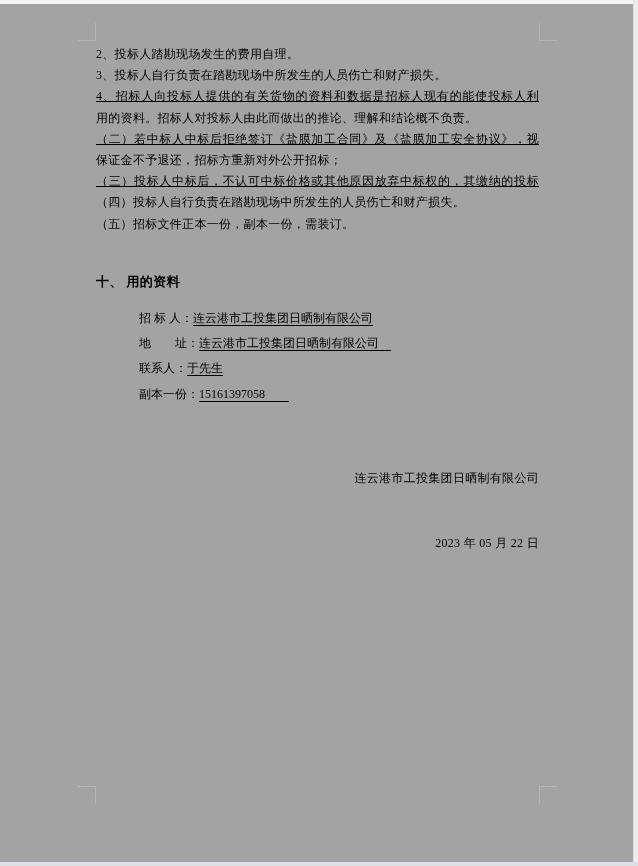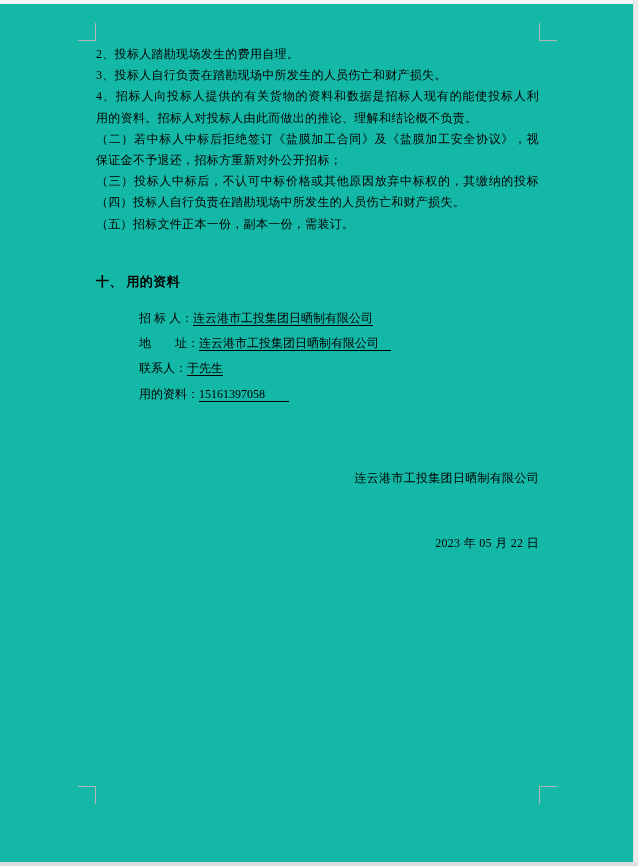--- a/index.html
+++ b/index.html
@@ -3,39 +3,39 @@
 <meta charset="utf-8">
 <style>
   html,body{margin:0;padding:0;}
   body{
     width:638px;height:866px;
     background:#f1f1f1;
     font-family:"Liberation Serif","DejaVu Serif",serif;
     color:#000;
   }
   .canvas{
-    position:relative;width:638px;height:866px;background:#14b8a6;overflow:hidden;
+    position:relative;width:638px;height:866px;background:#a3a3a3;overflow:hidden;
   }
   .strip-top{position:absolute;left:0;top:0;width:638px;height:4px;background:#f4f4f5;}
   .strip-right{position:absolute;left:633px;top:0;width:5px;height:866px;background:#ebebec;border-left:1px solid #e0e0e0;box-sizing:border-box;}
   .strip-bottom{position:absolute;left:0;top:862px;width:638px;height:4px;background:#dcdee1;}
 
   
   .crop{position:absolute;width:18px;height:18px;box-sizing:border-box;}
   .crop-tl{left:78px;top:23px;border-right:1px solid #b4b4b4;border-bottom:1px solid #b4b4b4;}
   .crop-tr{left:539px;top:23px;border-left:1px solid #b4b4b4;border-bottom:1px solid #b4b4b4;}
   .crop-bl{left:78px;top:786px;border-right:1px solid #b4b4b4;border-top:1px solid #b4b4b4;}
   .crop-br{left:539px;top:786px;border-left:1px solid #b4b4b4;border-top:1px solid #b4b4b4;}
 
   .body-text{
     position:absolute;left:96px;top:44px;width:443px;
     font-size:12px;line-height:21.2px;letter-spacing:0.3px;
   }
   .body-line{white-space:pre-wrap;}
-  .body-line.fill{text-align:justify;text-align-last:justify;}
+  .body-line.fill{text-align:justify;text-align-last:justify;text-decoration:underline;}
 
   .section-heading{
     position:absolute;left:96px;top:273px;width:443px;
     font-size:13px;line-height:17px;font-weight:bold;white-space:pre;
     letter-spacing:0.4px;
   }
 
   .contact-block{
     position:absolute;left:122px;top:306px;width:417px;
     font-size:12px;line-height:25.2px;margin-left:17px;
@@ -80,21 +80,21 @@
       <div class="body-line">（四）投标人自行负责在踏勘现场中所发生的人员伤亡和财产损失。</div>
       <div class="body-line">（五）招标文件正本一份，副本一份，需装订。</div>
     </div>
 
   <div class="section-heading">十、 用的资料</div>
 
   <div class="contact-block" id="contact-list">
       <div class="contact-row"><span class="contact-label">招 标 人：</span><span class="contact-value">连云港市工投集团日晒制有限公司</span></div>
       <div class="contact-row"><span class="contact-label">地　　址：</span><span class="contact-value">连云港市工投集团日晒制有限公司　</span></div>
       <div class="contact-row"><span class="contact-label">联系人：</span><span class="contact-value">于先生</span></div>
-      <div class="contact-row"><span class="contact-label">用的资料：</span><span class="contact-value">15161397058　　</span></div>
+      <div class="contact-row"><span class="contact-label">副本一份：</span><span class="contact-value">15161397058　　</span></div>
     </div>
 
   <div class="signature-block">
     <div>连云港市工投集团日晒制有限公司</div>
     <div>2023 年 05 月 22 日</div>
   </div>
 
 </div>
 
 </body></html>

